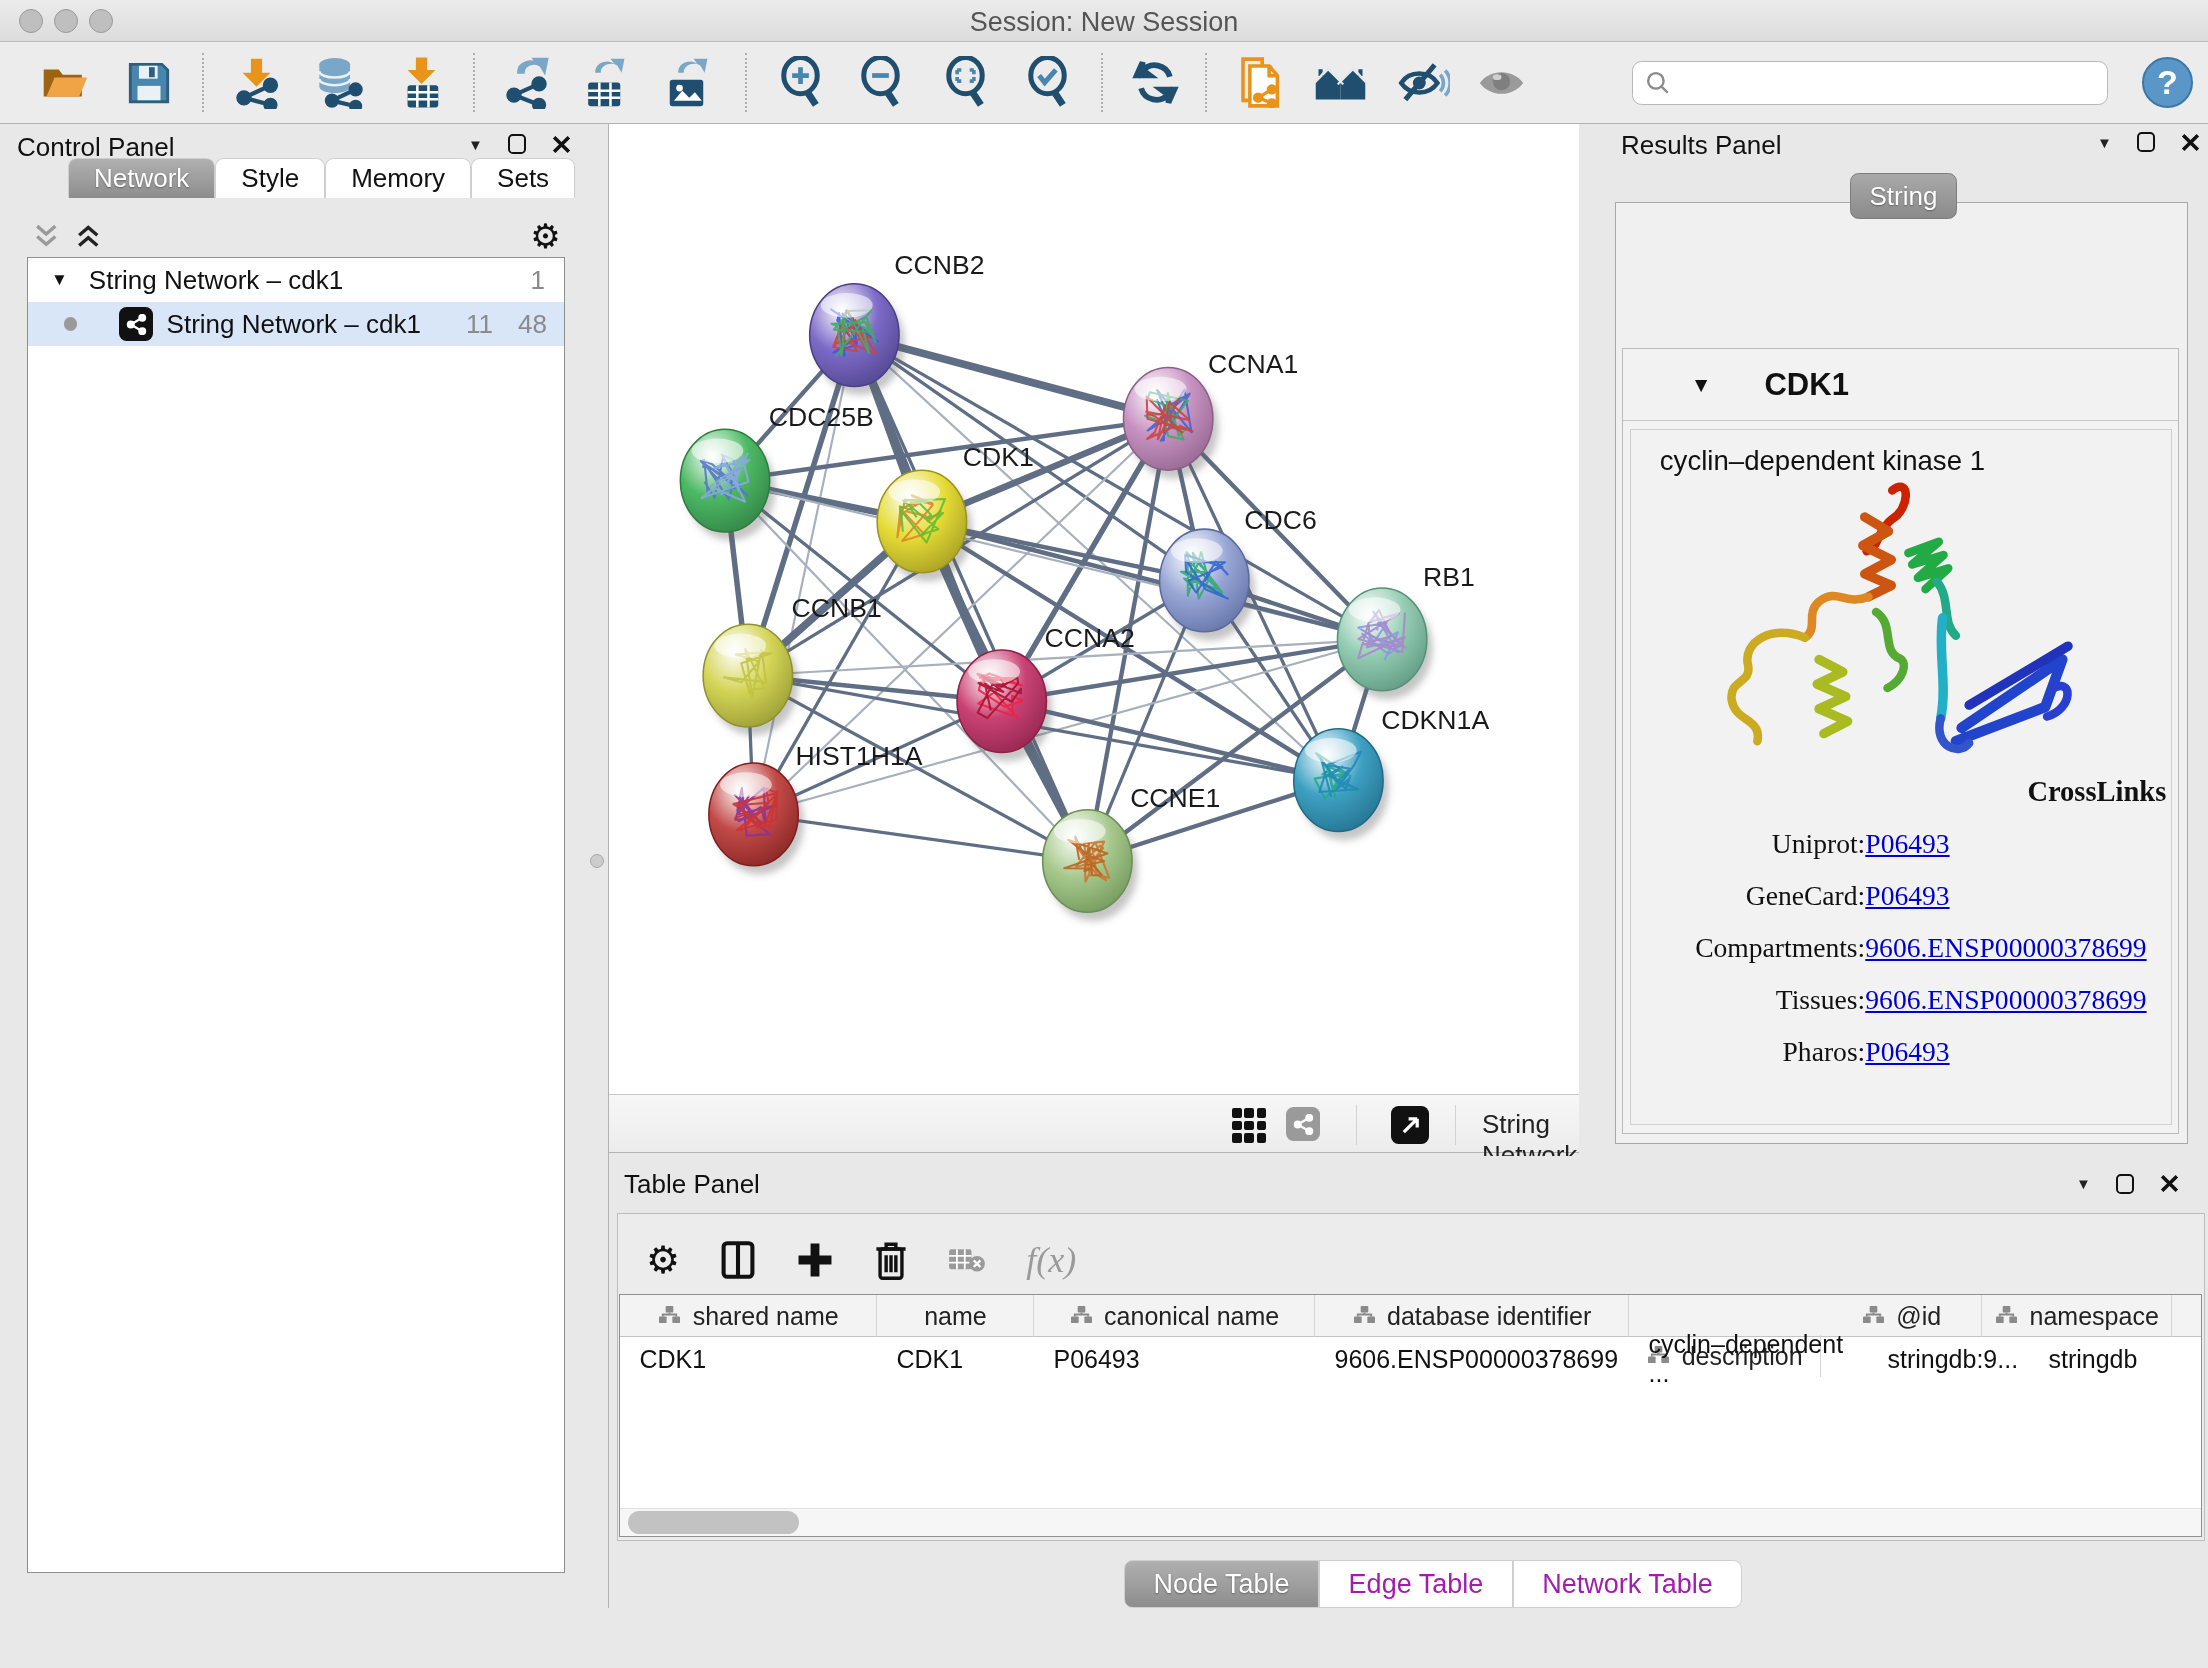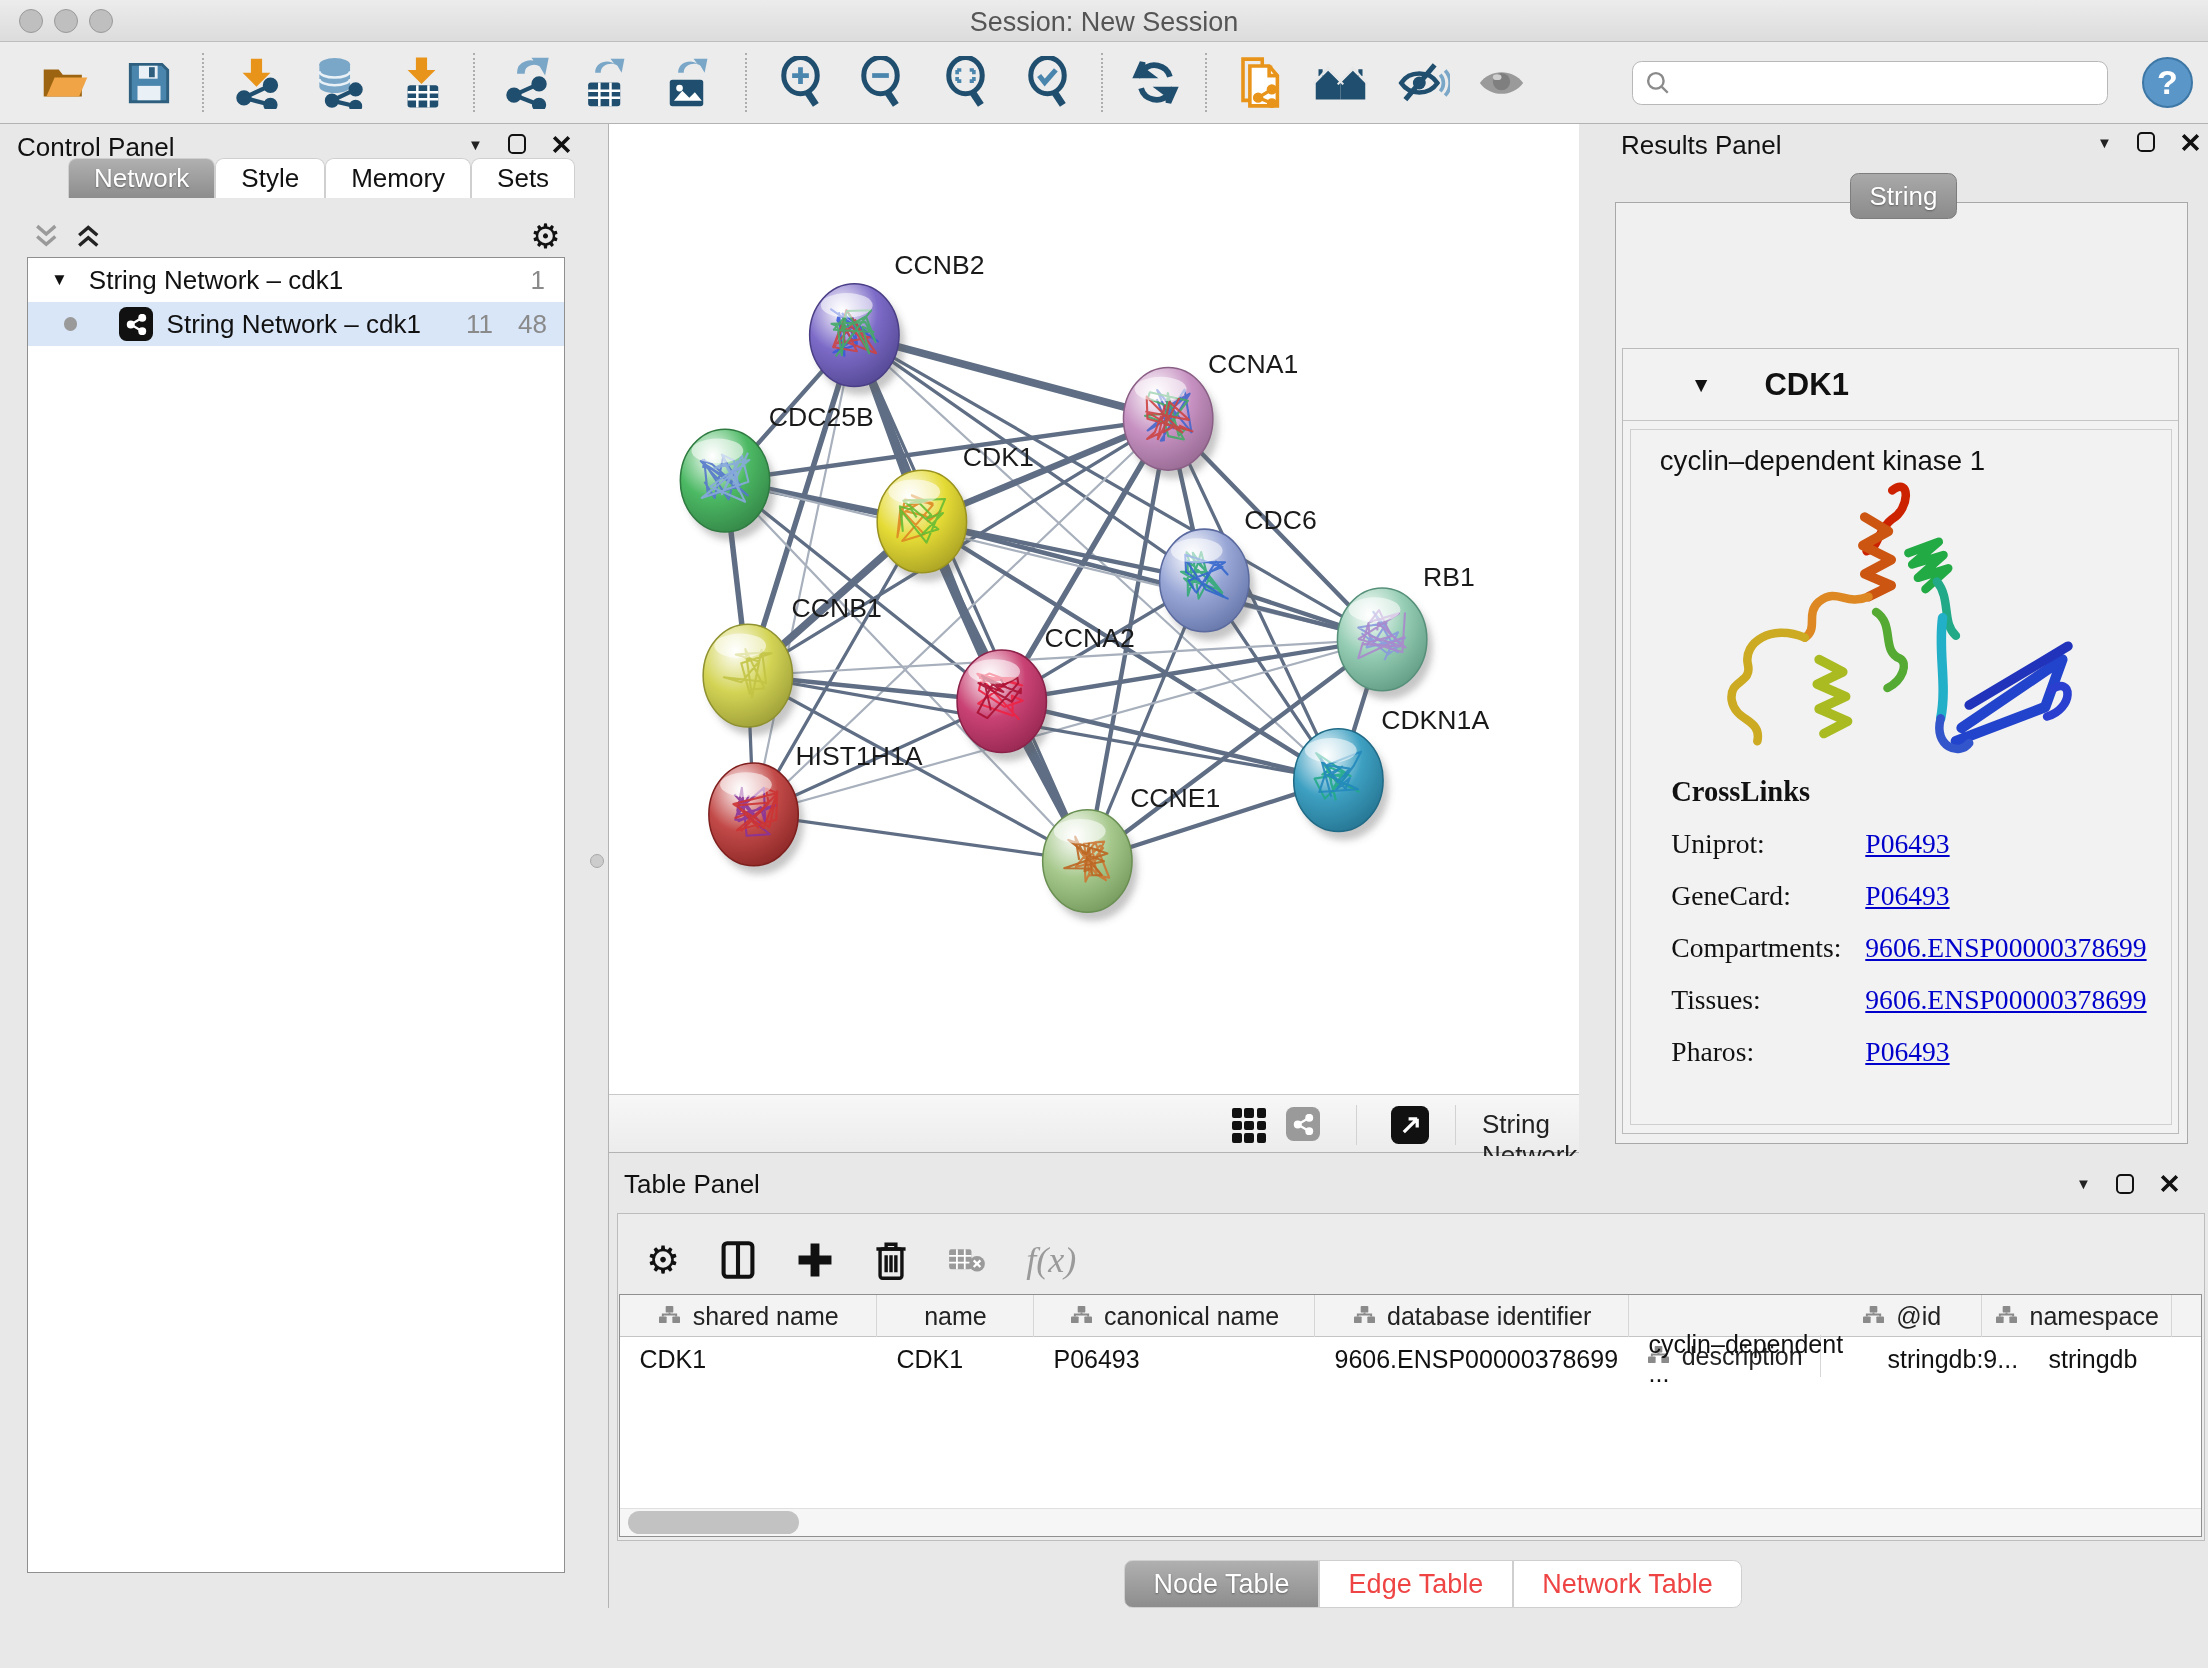--- a/index.html
+++ b/index.html
@@ -73,21 +73,21 @@
     color:#fff; font-size:26px; display:flex; align-items:center; justify-content:center;
     text-shadow:0 1px 1.9px rgba(0,0,0,.35); z-index:3; }
   .expbox { position:absolute; left:5.7px; top:38px; width:557px; height:105px; border:1.9px solid #bbb; background:#efefef; }
   .rbtn { position:absolute; top:27px; height:48px; background:#fff; border:1.9px solid #c2c2c2; border-radius:9.5px;
     font-size:27px; color:#111; display:flex; align-items:center; justify-content:center; }
   .cdkcard { position:absolute; left:5.7px; top:145px; width:557px; height:786px; border:1.9px solid #bbb; background:#f2f2f2; }
   .cdkhead { position:absolute; left:0; top:0; width:100%; height:72px; border-bottom:1.9px solid #c6c6c6;
     display:flex; align-items:center; }
   .cdkhead .tri { margin-left:68px; font-size:21px; color:#111; }
   .cdkhead .nm { margin-left:53px; font-size:31px; font-weight:bold; color:#111; }
-  .cdkbody { position:absolute; left:7.6px; top:80px; width:542px; height:696px; border:1px solid #cfcfcf; background:#f2f2f2; }
+  .cdkbody { position:absolute; left:7.6px; top:80px; width:542px; height:696px; border:1px solid #cfcfcf; background:#f2f2f2;text-align:right; }
   .cdkdesc { position:absolute; left:28.5px; top:15px; font-size:27.6px; color:#111; }
   .crosslinks { position:absolute; left:40px; top:346px; width:495px;
     font-family:"Liberation Serif","DejaVu Serif",serif; }
   .crosslinks .cltitle { font-size:28.5px; font-weight:bold; color:#111; }
   .clrow { display:flex; margin-top:20px; font-size:27.6px; }
   .clrow .lbl { width:194px; color:#111; }
   .clrow .val { color:#0000cc; text-decoration:underline; }
 
   
   .tablepanel { position:absolute; left:609px; top:1156px; width:1600px; height:452px; background:#e8e8e8;text-decoration:underline; }
@@ -99,21 +99,21 @@
   .tbl { position:absolute; left:1.9px; top:80px; width:1583px; height:243px; border:1.9px solid #8f8f8f; background:#fff; overflow:hidden; }
   .thead { position:absolute; left:0; top:0; height:42px; width:1902px; background:#f3f3f3; border-bottom:1.9px solid #c4c4c4; display:flex; }
   .th { height:42px; display:flex; align-items:center; justify-content:center; gap:11.4px;
     border-right:1px solid #d6d6d6; font-size:25px; color:#222; }
   .trowdata { position:absolute; left:0; top:44px; height:40px; width:1902px; display:flex; }
   .td { height:40px; display:flex; align-items:center; padding-left:19px; font-size:25px; color:#111; }
   .hscroll { position:absolute; left:0; bottom:0; width:100%; height:28.5px; background:#f6f6f6; border-top:1px solid #e0e0e0; }
   .hthumb { position:absolute; left:7.6px; top:2.9px; width:171px; height:23px; background:#c2c2c2; border-radius:11.4px; }
   .btabs { position:absolute; top:404px; display:flex; }
   .btab { height:48px; padding:0 28.5px; display:flex; align-items:center; background:#fff; border:1px solid #cfcfcf;
-    font-size:27px; color:#ef4444; }
+    font-size:27px; color:#a21caf; }
   .btab.first { border-radius:8.6px 0 0 8.6px; }
   .btab.last { border-radius:0 8.6px 8.6px 0; }
   .btab.sel { background:linear-gradient(#b0b0b0,#8d8d8d); color:#fff; text-shadow:0 1px 1.9px rgba(0,0,0,.35); }
 
   
   .statusbar { position:absolute; left:0; top:1607px; width:2208px; height:61px; background:#e9e9e9; border-top:1.9px solid #c0c0c0; }
   .sbtn { position:absolute; top:7.6px; width:63px; height:44px; background:#fafafa; border:1.9px solid #b5b5b5;
     display:flex; align-items:center; justify-content:center; }
   .membtn { position:absolute; right:19px; top:5.7px; height:48px; padding:0 21px; background:#fafafa;
     border:1.9px solid #b5b5b5; display:flex; align-items:center; gap:13.3px; font-size:27px; color:#111; }

